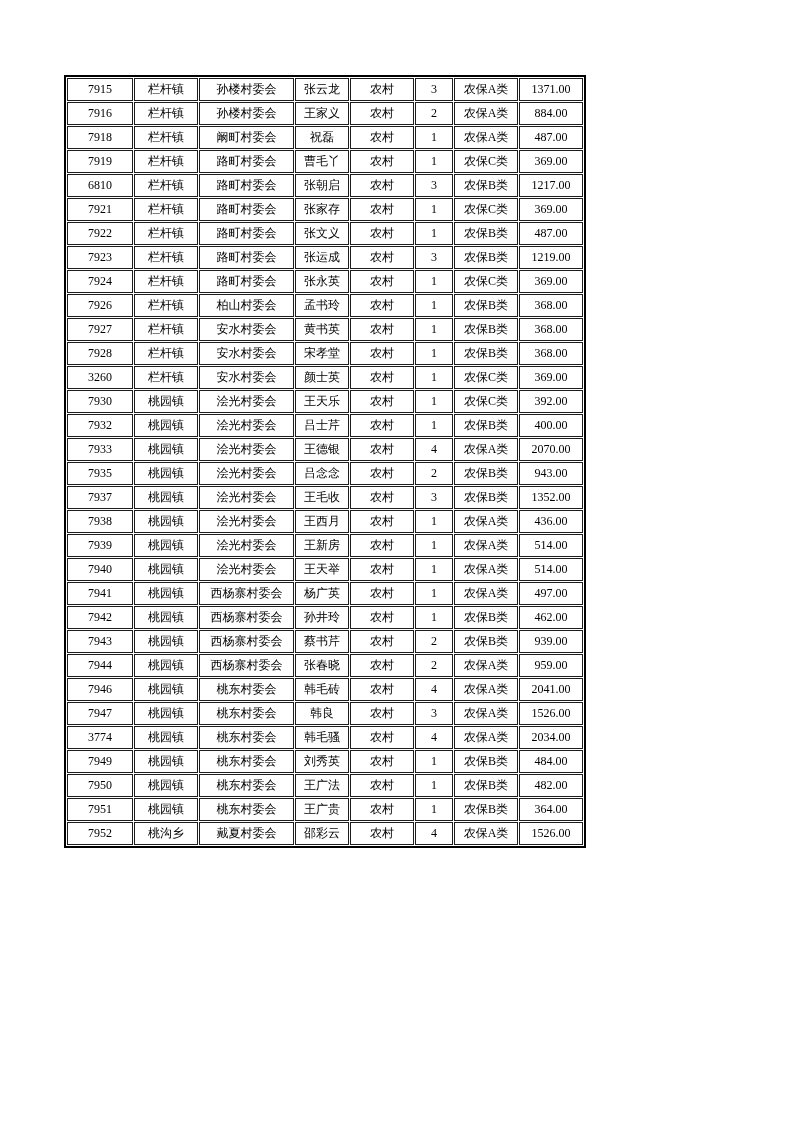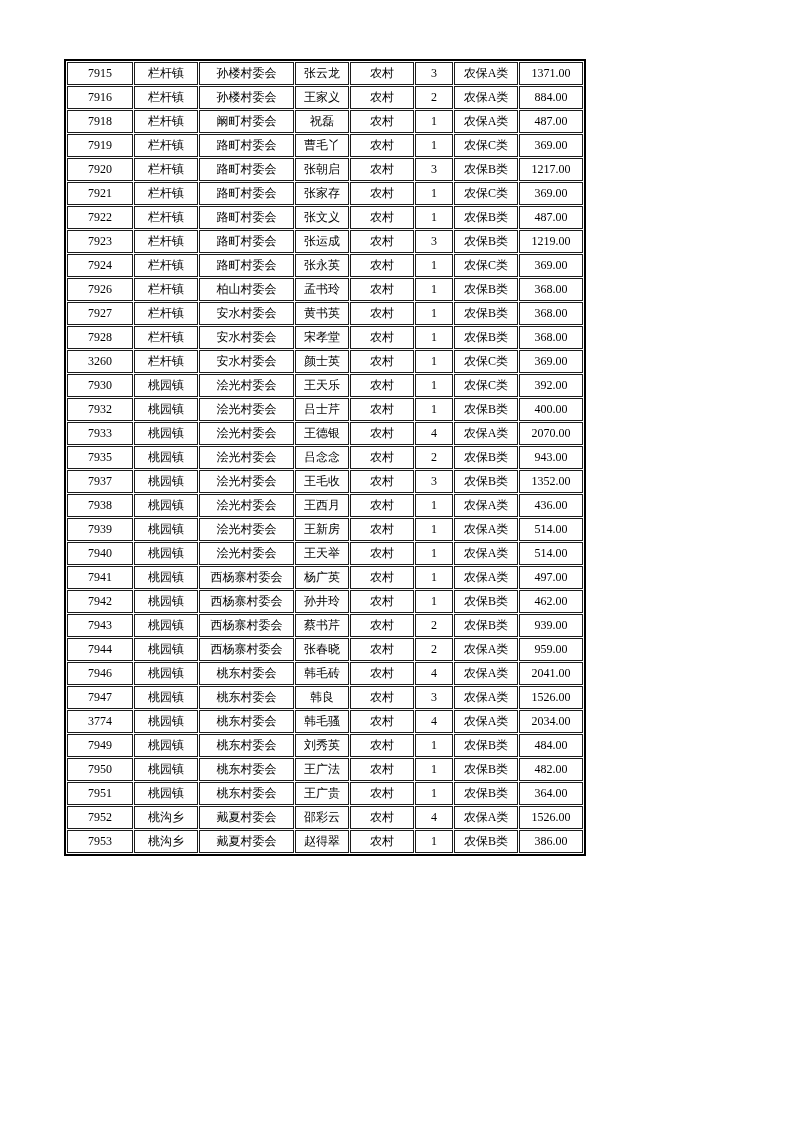--- a/index.html
+++ b/index.html
@@ -10,21 +10,21 @@
   body {
     width: 793px;
     height: 1122px;
     position: relative;
     font-family: "Liberation Serif", "DejaVu Serif", serif;
     color: #000000;
   }
   .table-wrap {
     position: absolute;
     left: 64px;
-    top: 59px;
+    top: 75px;
     border-radius: 26px;
   }
   table.data-table {
     border-collapse: separate;
     border-spacing: 1px;
     border: 2px solid #000000;
     table-layout: fixed;
     background: #ffffff;
   }
   table.data-table td {
@@ -99,21 +99,21 @@
           <td>7919</td>
           <td>栏杆镇</td>
           <td>路町村委会</td>
           <td>曹毛丫</td>
           <td>农村</td>
           <td>1</td>
           <td>农保C类</td>
           <td>369.00</td>
         </tr>
         <tr>
-          <td>7920</td>
+          <td>6810</td>
           <td>栏杆镇</td>
           <td>路町村委会</td>
           <td>张朝启</td>
           <td>农村</td>
           <td>3</td>
           <td>农保B类</td>
           <td>1217.00</td>
         </tr>
         <tr>
           <td>7921</td>
@@ -377,26 +377,16 @@
         </tr>
         <tr>
           <td>7952</td>
           <td>桃沟乡</td>
           <td>戴夏村委会</td>
           <td>邵彩云</td>
           <td>农村</td>
           <td>4</td>
           <td>农保A类</td>
           <td>1526.00</td>
-        </tr>
-        <tr>
-          <td>7953</td>
-          <td>桃沟乡</td>
-          <td>戴夏村委会</td>
-          <td>赵得翠</td>
-          <td>农村</td>
-          <td>1</td>
-          <td>农保B类</td>
-          <td>386.00</td>
         </tr>
       </tbody>
   </table>
 </div>
 
 </body></html>

